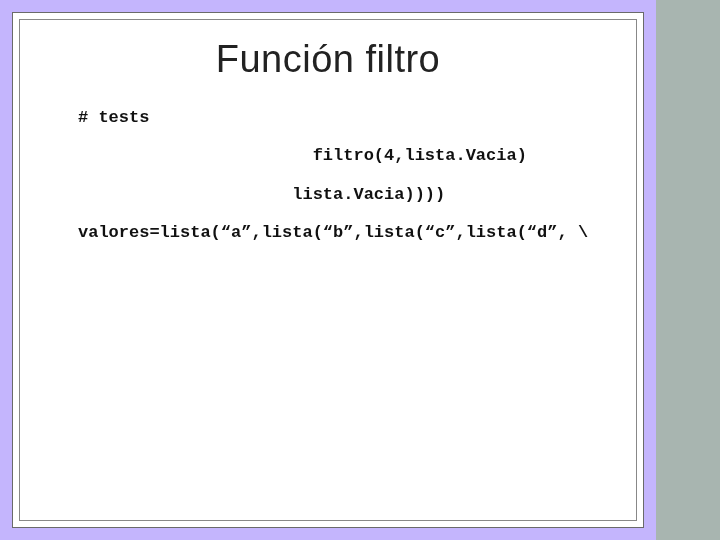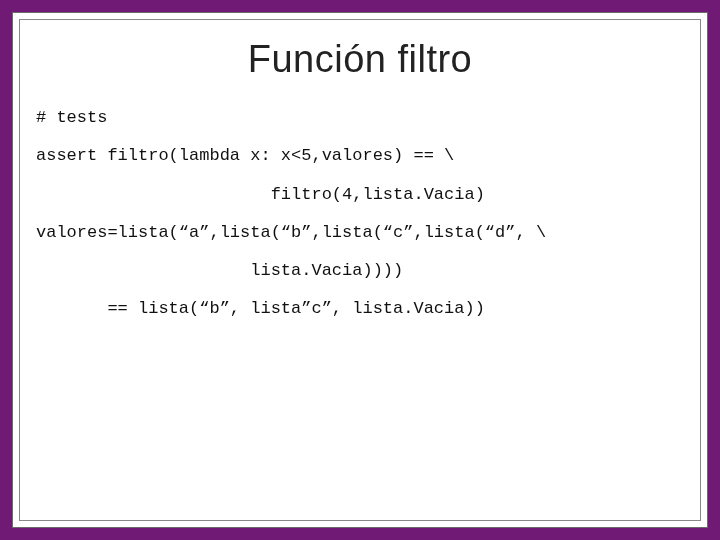--- a/index.html
+++ b/index.html
@@ -4,23 +4,23 @@
 <style>
   * { margin: 0; padding: 0; box-sizing: border-box; }
   html, body {
     width: 720px;
     height: 540px;
     background: #a8b5b0;
     font-family: Arial, Helvetica, sans-serif;
     overflow: hidden;
   }
   .outer-frame {
-    width: 720px;
+    width: 656px;
     height: 540px;
-    background: #701a75;
+    background: #c4b5fd;
     padding: 12px;
   }
   .inner-frame {
     width: 100%;
     height: 100%;
     background: #ffffff;
     border: 1px solid #6a6a6a;
     padding: 6px;
   }
   .content-box {
@@ -35,36 +35,35 @@
     text-align: center;
     font-size: 38px;
     font-weight: 400;
     color: #222;
     margin-bottom: 18px;
     letter-spacing: 0.5px;
   }
   .code-area {
     font-family: "Courier New", Courier, monospace;
     font-size: 17px;
-    font-weight: normal;
+    font-weight: bold;
     color: #111;
     line-height: 2.25;
+    margin-left: 42px;
   }
   .code-line { white-space: pre; }
 </style>
 </head>
 <body>
 
 <div class="outer-frame">
   <div class="inner-frame">
     <div class="content-box">
       <div class="title">Función filtro</div>
       <div class="code-area">
         <div class="code-line"># tests</div>
-        <div class="code-line">assert filtro(lambda x: x&lt;5,valores) == \</div>
         <div class="code-line">                       filtro(4,lista.Vacia)</div>
+        <div class="code-line">                     lista.Vacia))))</div>
         <div class="code-line">valores=lista(“a”,lista(“b”,lista(“c”,lista(“d”, \</div>
-        <div class="code-line">                     lista.Vacia))))</div>
-        <div class="code-line">       == lista(“b”, lista”c”, lista.Vacia))</div>
       </div>
     </div>
   </div>
 </div>
 
 </body></html>

